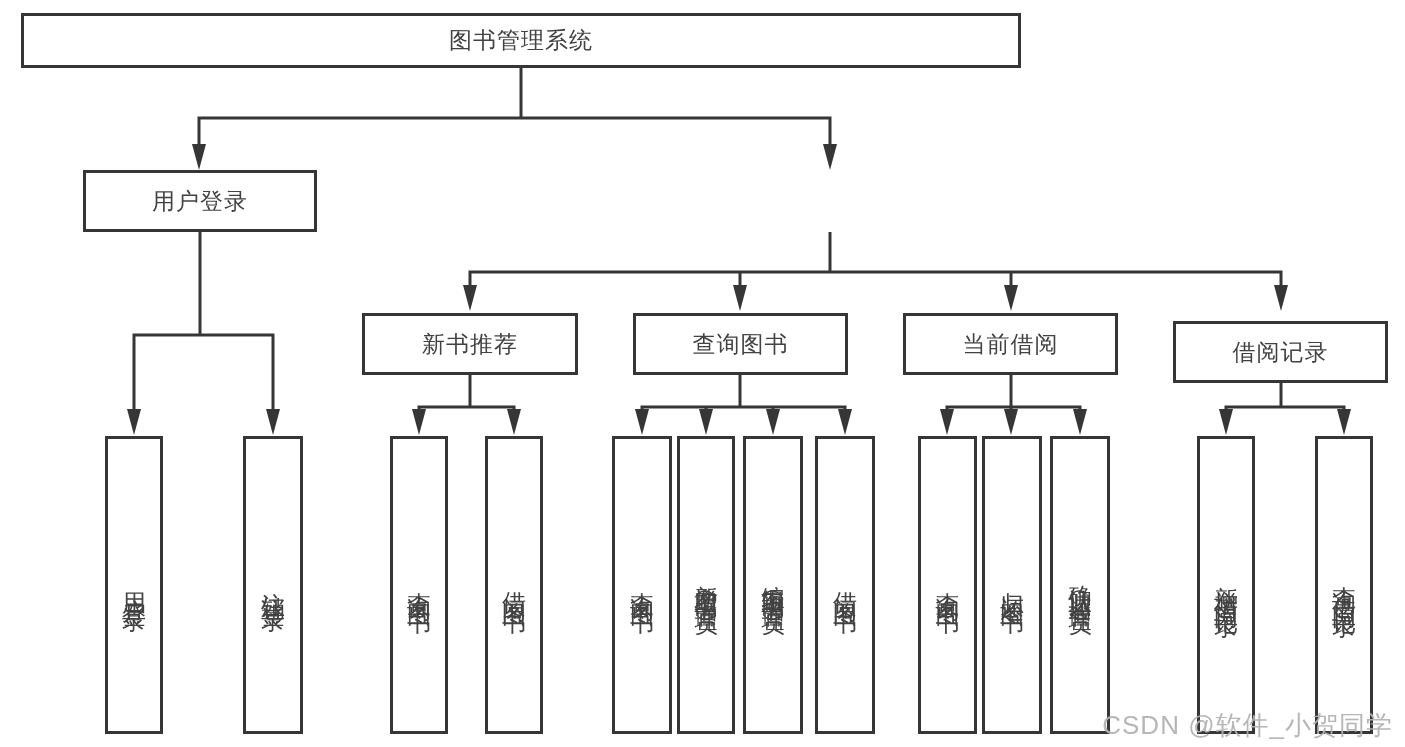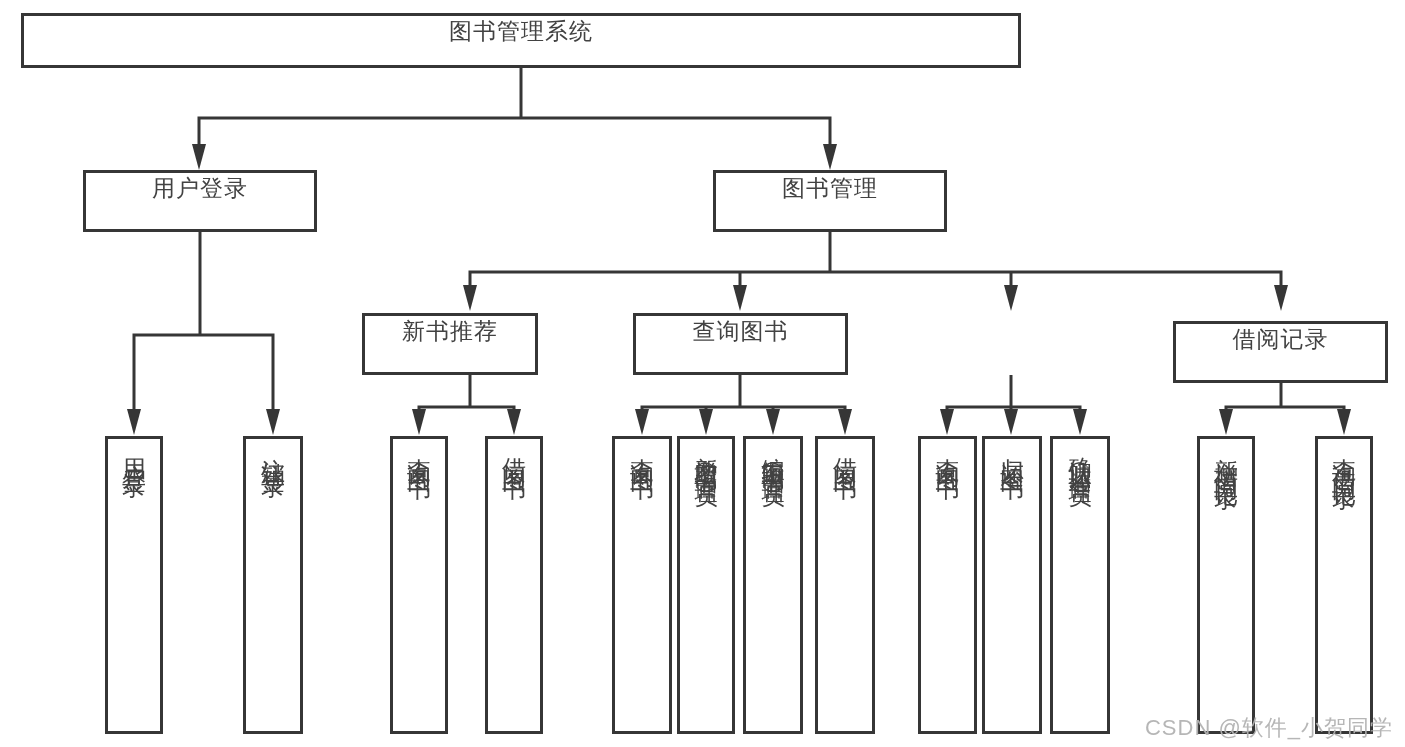--- a/index.html
+++ b/index.html
@@ -24,37 +24,38 @@
   .wires polygon {
     fill: #363636;
     stroke: none;
   }
   .box {
     position: absolute;
     box-sizing: border-box;
     border: 3px solid #363636;
     background: #ffffff;
     display: flex;
+    align-items: center;
     justify-content: center;
     color: #424242;
   }
   .box.h { font-size: 23px; letter-spacing: 1px; }
   .box.v .vtext {
     writing-mode: vertical-rl;
     text-orientation: mixed;
     font-size: 24px;
     line-height: 1;
     letter-spacing: 6px;
   }
   .box.v .vtext.long { letter-spacing: 4px; font-size: 23px; }
   .watermark {
     position: absolute;
     right: 12px;
     bottom: 4px;
-    font-size: 22px;
+    font-size: 26px;
     color: rgba(178,178,178,0.95);
     letter-spacing: 1px;
     z-index: 5;
     white-space: nowrap;
   }
 </style>
 </head>
 <body>
 
 <div class="stage">
@@ -121,29 +122,29 @@
     </g>
   </svg>
 
   <div class="box h" style="left:21px;top:13px;width:1000px;height:55px">
     <span>图书管理系统</span>
   </div>
 
   <div class="box h" style="left:83px;top:170px;width:234px;height:62px">
     <span>用户登录</span>
   </div>
-  <div class="box h" style="left:713px;top:170px;width:234px;height:62px">
-    <span>图书管理</span>
-  </div>
 
-  <div class="box h" style="left:362px;top:313px;width:176px;height:62px">
+  <div class="box h" style="left:362px;top:313px;width:216px;height:62px">
     <span>新书推荐</span>
   </div>
   <div class="box h" style="left:633px;top:313px;width:215px;height:62px">
     <span>查询图书</span>
+  </div>
+  <div class="box h" style="left:903px;top:313px;width:215px;height:62px">
+    <span>当前借阅</span>
   </div>
   <div class="box h" style="left:1173px;top:321px;width:215px;height:62px">
     <span>借阅记录</span>
   </div>
 
   <div class="box v" style="left:105px;top:436px;width:58px;height:298px">
     <span class="vtext">用户登录</span>
   </div>
   <div class="box v" style="left:243px;top:436px;width:60px;height:298px">
     <span class="vtext">注销登录</span>

